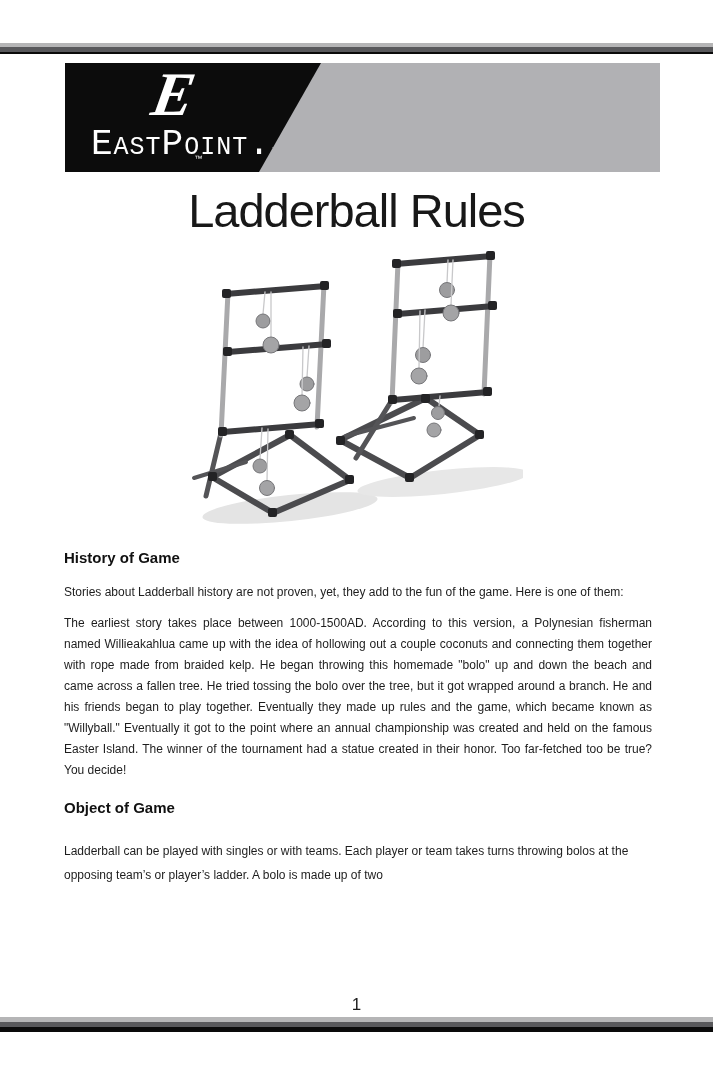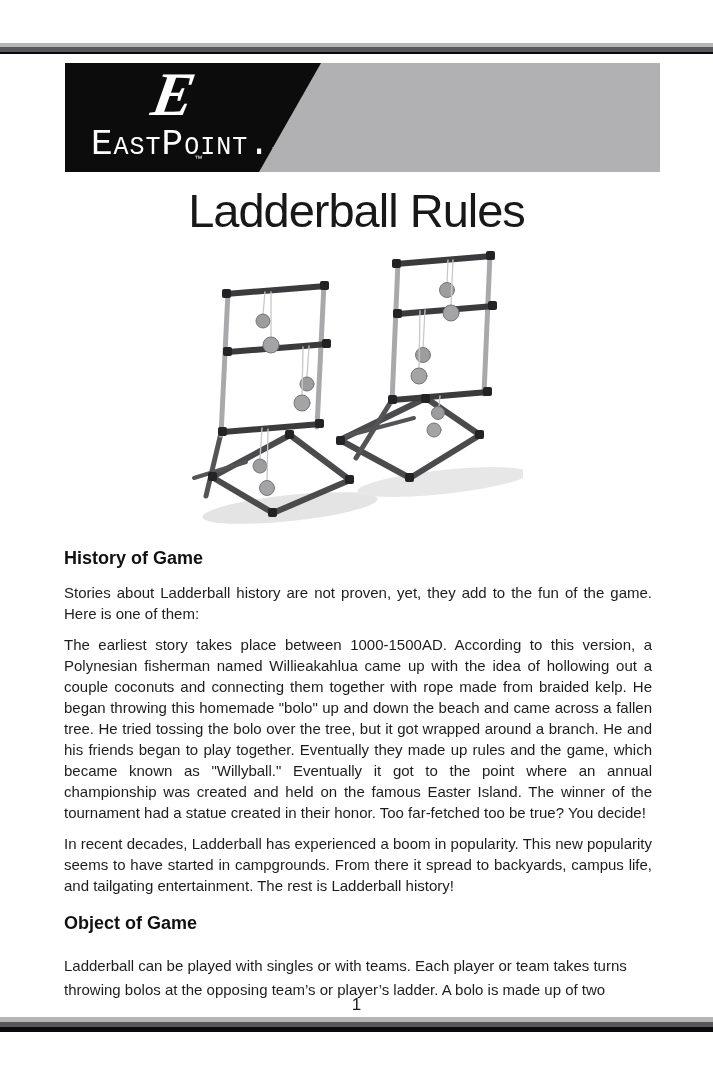--- a/index.html
+++ b/index.html
@@ -32,23 +32,23 @@
 
   
   .title{position:absolute;left:0;top:184px;width:713px;margin:0;text-align:center;
     font-size:47px;font-weight:normal;color:#181818;letter-spacing:-1px;line-height:1.15;}
 
   
   .photo{position:absolute;left:188px;top:250px;}
 
   
   .content{position:absolute;left:64px;top:545px;width:588px;color:#1d1d1d;}
-  .content h2{font-size:18px;font-weight:bold;margin:0 0 11px 0;color:#111111;line-height:26px;}
+  .content h2{font-size:15px;font-weight:bold;margin:0 0 11px 0;color:#111111;line-height:26px;}
   .content h2.second{margin-top:14px;margin-bottom:18px;}
-  .content p{font-size:15px;line-height:21px;margin:0 0 10px 0;text-align:justify;}
+  .content p{font-size:12px;line-height:21px;margin:0 0 10px 0;text-align:justify;}
   .content p.loose{line-height:24px;text-align:left;margin-bottom:12px;}
 
   .pagenum{position:absolute;left:0;top:995px;width:713px;text-align:center;
     font-size:17px;color:#1d1d1d;}
 </style>
 </head>
 <body>
 
 <div class="page">
 
@@ -155,21 +155,20 @@
       <circle cx="72" cy="216" r="7" fill="#9d9d9f" stroke="#767679" stroke-width="1"></circle>
       <line x1="80" y1="179" x2="79" y2="231" stroke="#c8c8ca" stroke-width="1.3"></line>
       <circle cx="79" cy="238" r="7.5" fill="#a4a4a6" stroke="#767679" stroke-width="1"></circle>
     </g>
   </svg>
 
   <div class="content">
     <h2>History of Game</h2>
     <p>Stories about Ladderball history are not proven, yet, they add to the fun of the game. Here is one of them:</p>
     <p>The earliest story takes place between 1000-1500AD. According to this version, a Polynesian fisherman named Willieakahlua came up with the idea of hollowing out a couple coconuts and connecting them together with rope made from braided kelp. He began throwing this homemade "bolo" up and down the beach and came across a fallen tree. He tried tossing the bolo over the tree, but it got wrapped around a branch. He and his friends began to play together. Eventually they made up rules and the game, which became known as "Willyball."  Eventually it got to the point where an annual championship was created and held on the famous Easter Island. The winner of the tournament had a statue created in their honor. Too far-fetched too be true?  You decide!</p>
-    <p>In recent decades, Ladderball has experienced a boom in popularity. This new popularity seems to have started in campgrounds. From there it spread to backyards, campus life, and tailgating entertainment. The rest is Ladderball history!</p>
     <h2 class="second">Object of Game</h2>
     <p class="loose">Ladderball can be played with singles or with teams.  Each player or team takes turns throwing bolos at the opposing team’s or player’s ladder.  A bolo is made up of two</p>
   </div>
 
   <div class="pagenum">1</div>
 
   <div class="band band-bottom">
     <div class="light"></div>
     <div class="mid"></div>
     <div class="dark"></div>

